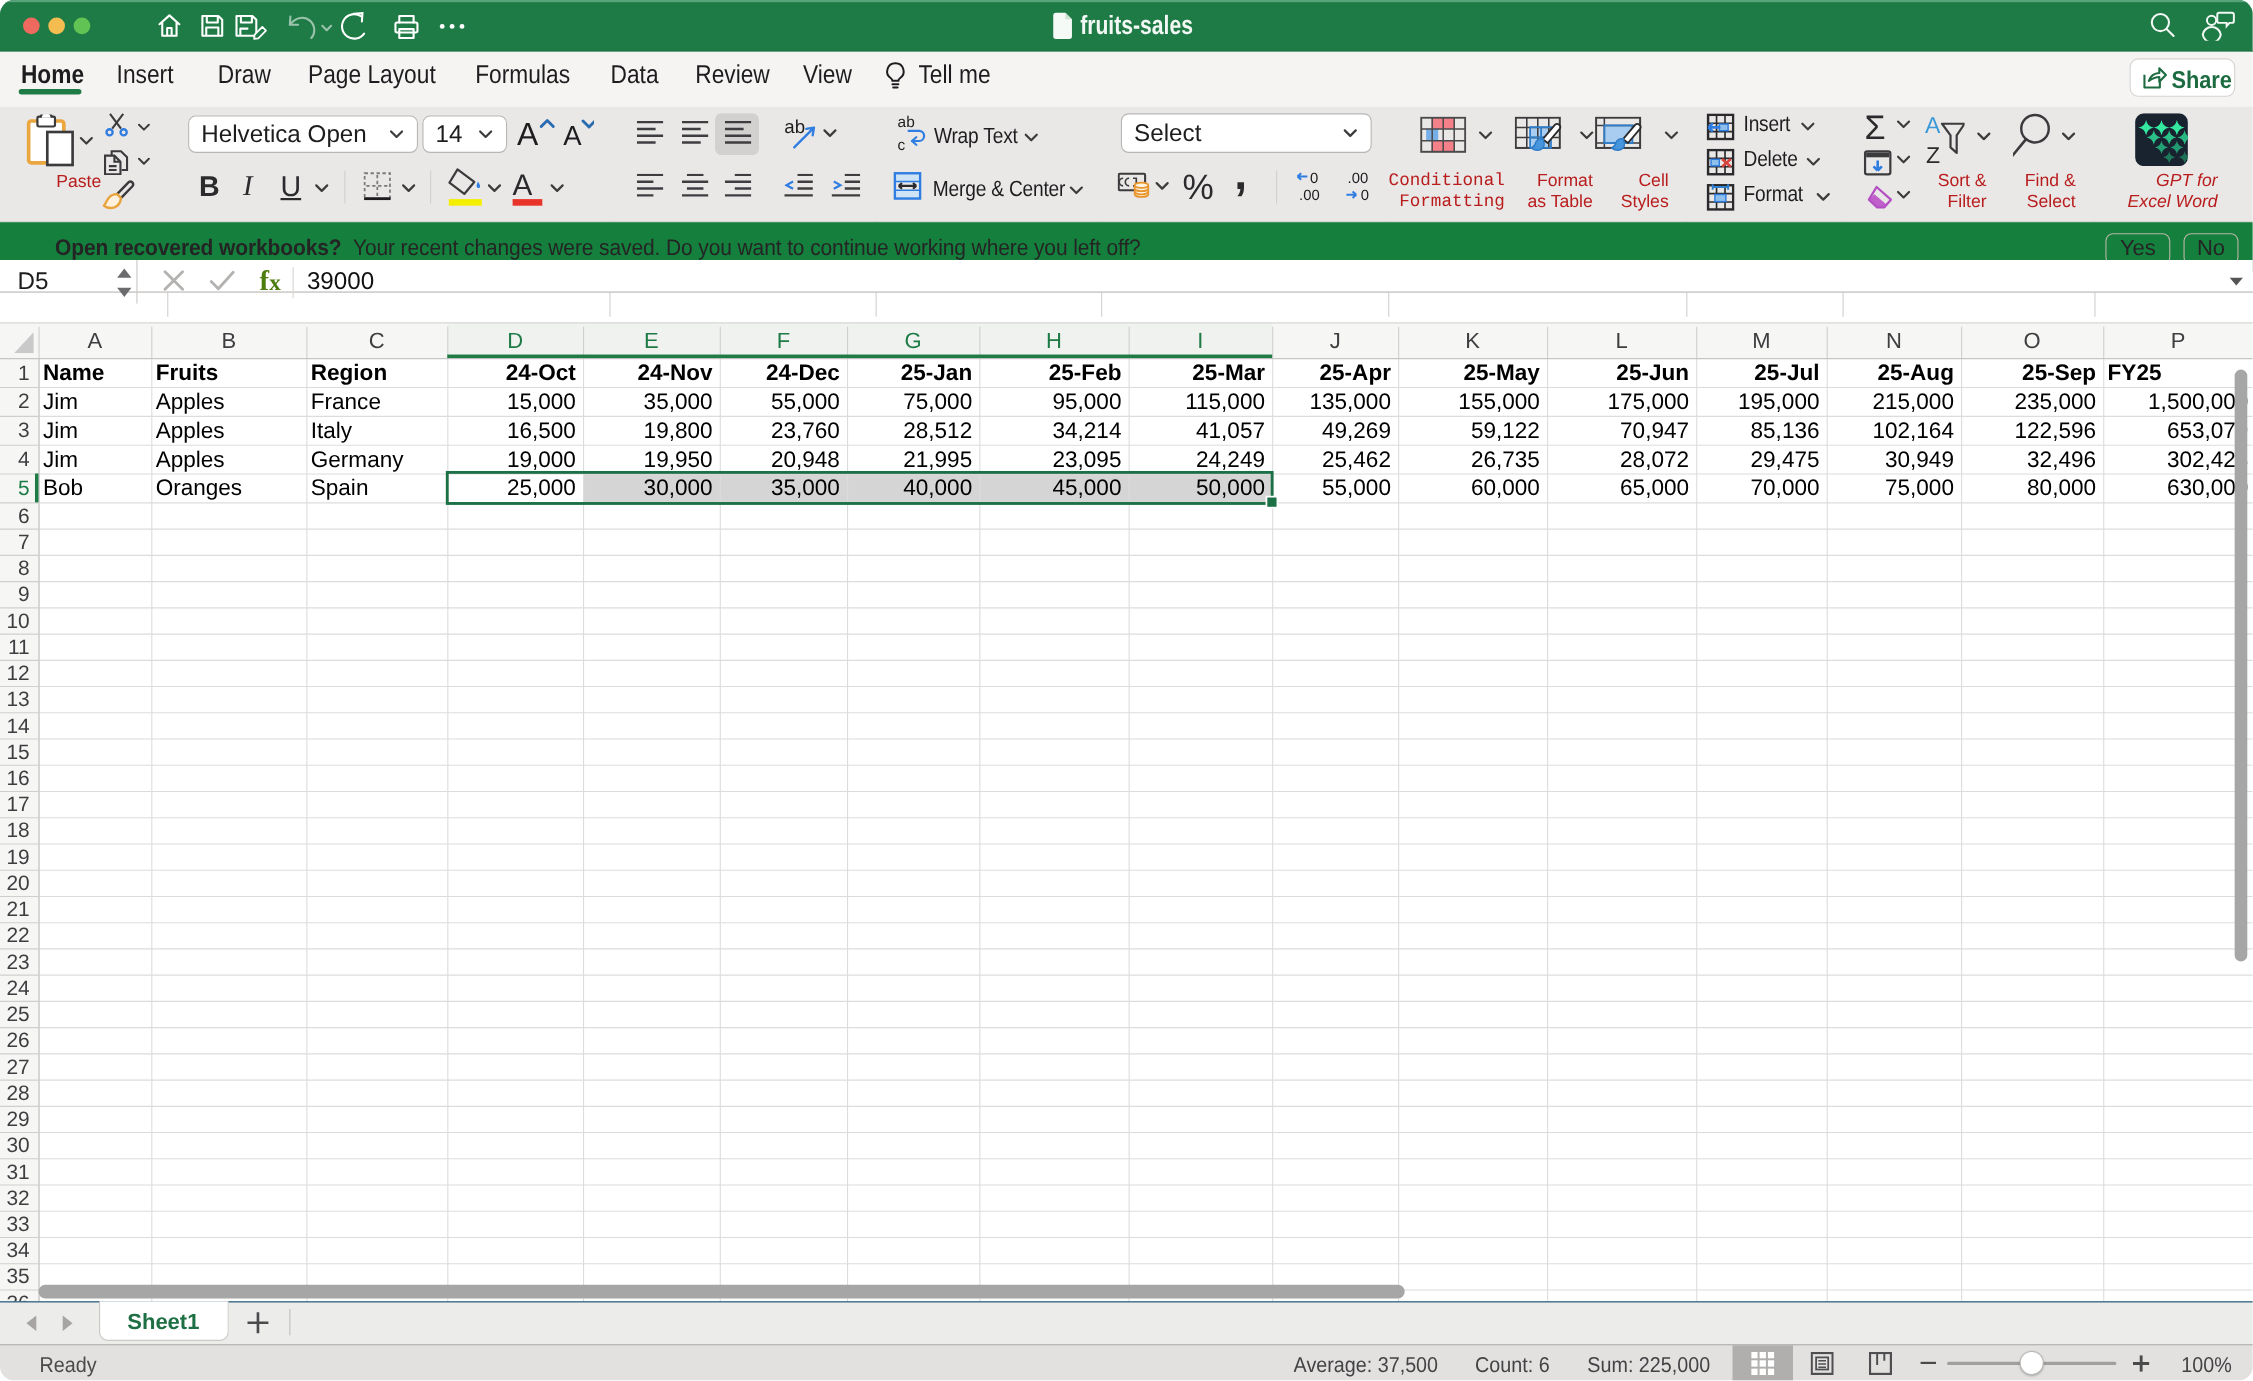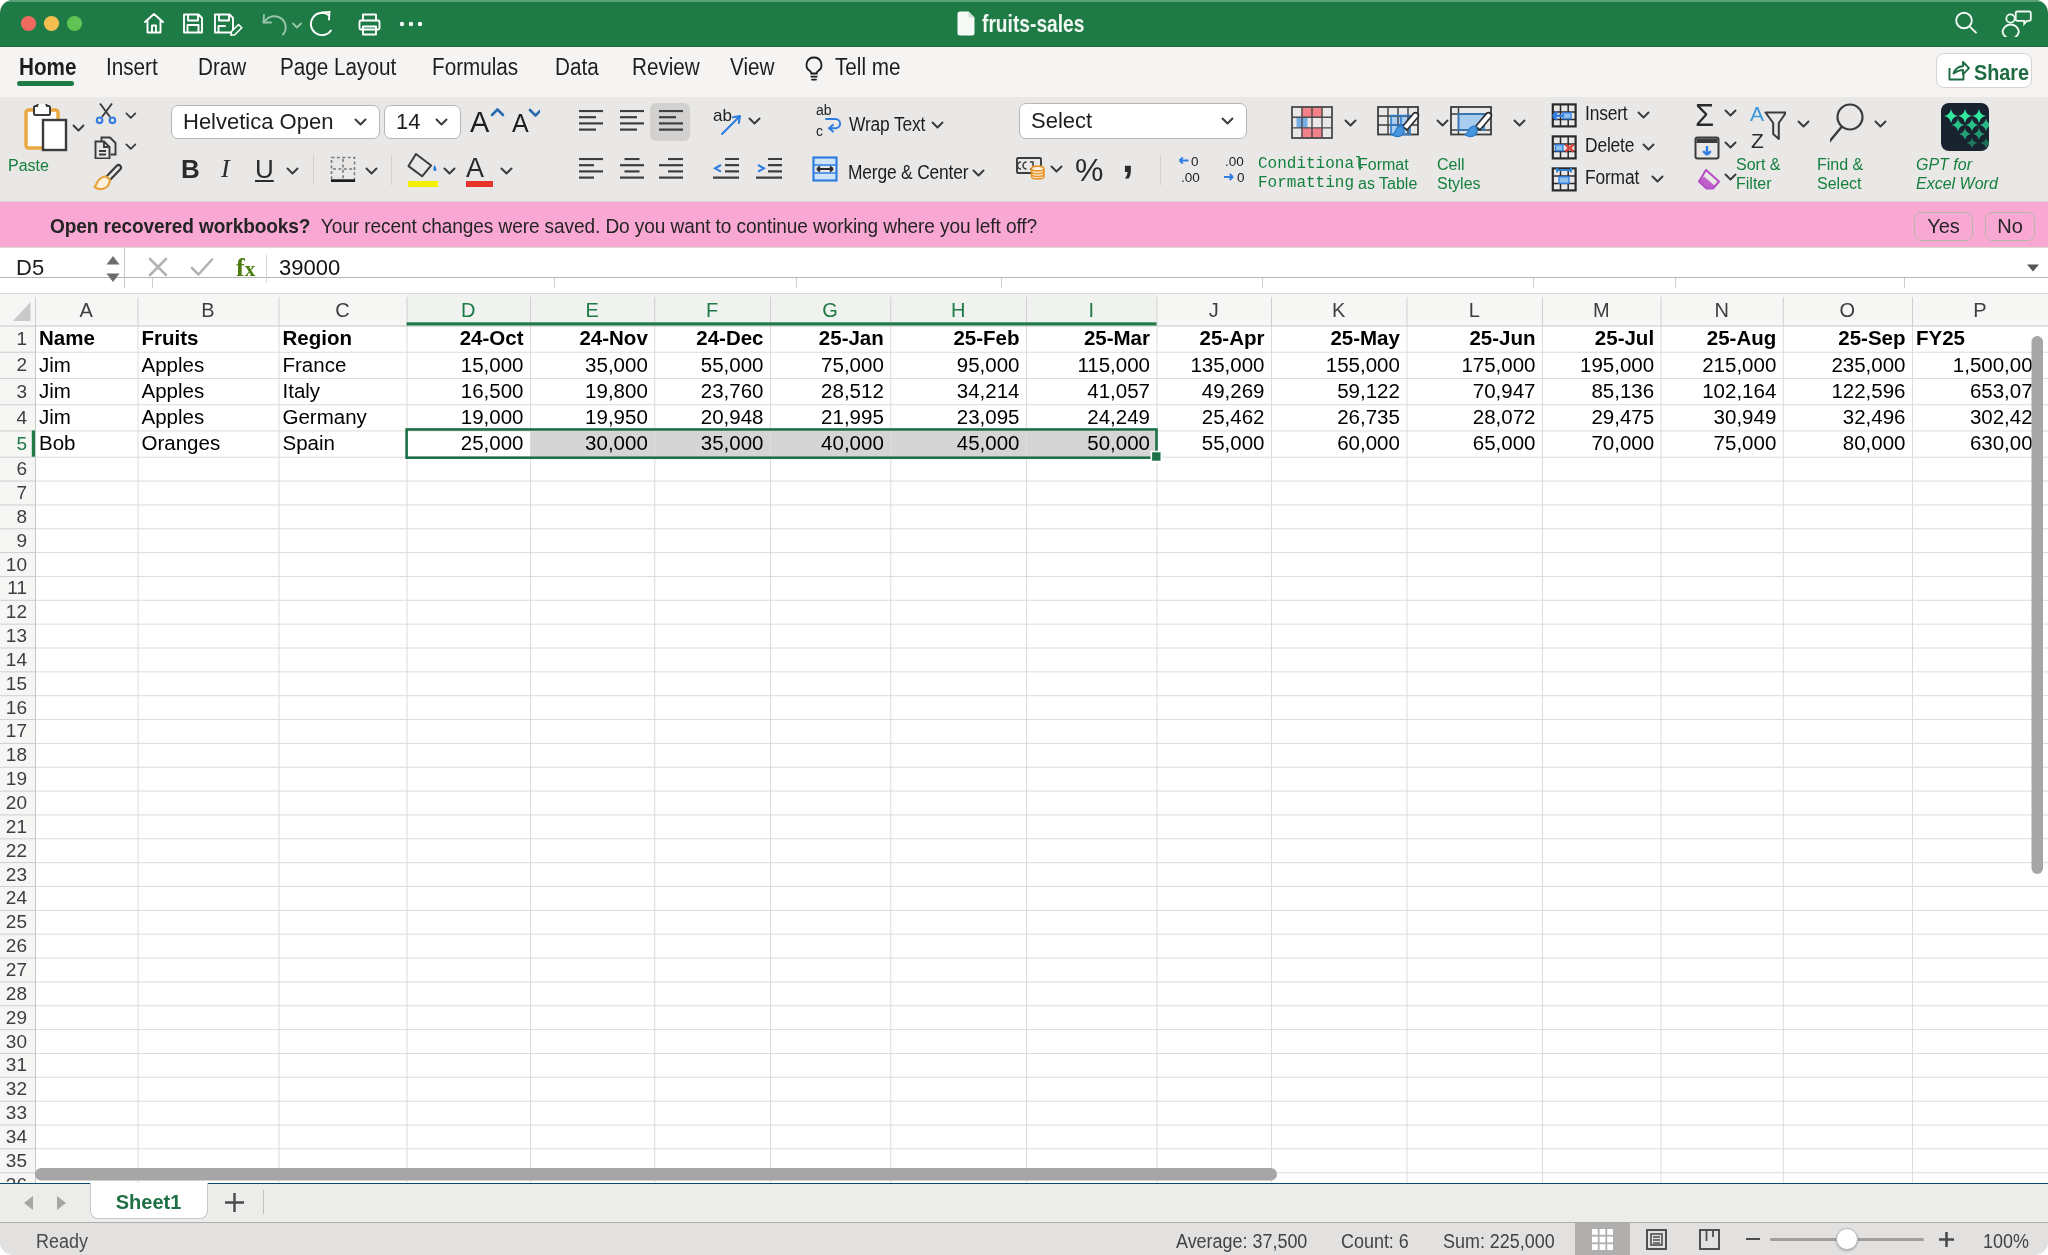--- a/index.html
+++ b/index.html
@@ -1,18 +1,18 @@
 <!DOCTYPE html>
 <html><head><meta charset="utf-8">
 <style>
 html,body{margin:0;padding:0;background:#fff;}
 body{width:2048px;height:1255px;font-family:"Liberation Sans",sans-serif;-webkit-font-smoothing:antialiased;}
 #win{position:absolute;left:0;top:0;width:2048px;height:1255px;border-radius:13px;overflow:hidden;background:#fff;}
 .abs{position:absolute;}
-.lbl{position:absolute;font-size:16px;color:#15803d;text-align:left;line-height:19px;white-space:nowrap;}
+.lbl{position:absolute;font-size:16px;color:#b91c1c;text-align:right;line-height:19px;white-space:nowrap;}
 .ilbl{position:absolute;font-size:20px;letter-spacing:-0.2px;color:#1d1d1f;white-space:nowrap;transform:scaleX(0.87) translateZ(0);transform-origin:0 50%;backface-visibility:hidden;}
 .tabtx{position:absolute;font-size:23.5px;color:#1d1d1f;white-space:nowrap;transform:scaleX(0.88) translateZ(0);transform-origin:0 50%;backface-visibility:hidden;}
 svg{display:block}
 </style></head><body>
 <div id="win">
 
 <div class="abs" style="left:0;top:0;width:2048px;height:47px;background:#1f7b46;">
 <div class="abs" style="left:0;top:0;width:2048px;height:2px;background:#58a379;"></div>
 <div class="abs" style="left:0;top:45.5px;width:2048px;height:1.5px;background:#1a6b3c;"></div>
 <svg class="abs" style="left:20px;top:15px" width="86" height="17" viewBox="0 0 86 17">
@@ -376,26 +376,26 @@
         <path d="M17 15.5 Q 18.04 20.96 23.5 22 Q 18.04 23.04 17 28.5 Q 15.96 23.04 10.5 22 Q 15.96 20.96 17 15.5 Z" fill="#2bc98c" opacity="0.95"></path>
         <path d="M31 15.5 Q 32.04 20.96 37.5 22 Q 32.04 23.04 31 28.5 Q 29.96 23.04 24.5 22 Q 29.96 20.96 31 15.5 Z" fill="#2bc98c" opacity="0.95"></path>
         <path d="M45 15.5 Q 46.04 20.96 51.5 22 Q 46.04 23.04 45 28.5 Q 43.96 23.04 38.5 22 Q 43.96 20.96 45 15.5 Z" fill="#2bc98c" opacity="0.9"></path>
         <path d="M24 25 Q 24.96 30.04 30 31 Q 24.96 31.96 24 37 Q 23.04 31.96 18 31 Q 23.04 30.04 24 25 Z" fill="#25af7d" opacity="0.9"></path>
         <path d="M38 25 Q 38.96 30.04 44 31 Q 38.96 31.96 38 37 Q 37.04 31.96 32 31 Q 37.04 30.04 38 25 Z" fill="#25af7d" opacity="0.85"></path>
         <path d="M31 34.5 Q 31.88 39.12 36.5 40 Q 31.88 40.88 31 45.5 Q 30.12 40.88 25.5 40 Q 30.12 39.12 31 34.5 Z" fill="#1f9067" opacity="0.8"></path>
         <path d="M45 34.5 Q 45.88 39.12 50.5 40 Q 45.88 40.88 45 45.5 Q 44.12 40.88 39.5 40 Q 44.12 39.12 45 34.5 Z" fill="#1f9067" opacity="0.7"></path>
       </svg>
       <div class="lbl" style="left:1916px;top:58px;width:100px;font-style:italic;">GPT for<br>Excel Word</div>
 </div>
-<div class="abs" style="left:0;top:202px;width:2048px;height:46px;background:#f9a8d4;border-bottom:1px solid #dedacb;box-sizing:border-box;">
+<div class="abs" style="left:0;top:202px;width:2048px;height:46px;background:#15803d;border-bottom:1px solid #dedacb;box-sizing:border-box;">
 <div class="abs" style="left:50px;top:11.5px;font-size:20.5px;letter-spacing:-0.1px;color:#242424;transform:scaleX(0.93) translateZ(0);transform-origin:0 50%;backface-visibility:hidden;"><b>Open recovered workbooks?</b>&nbsp;&nbsp;Your recent changes were saved. Do you want to continue working where you left off?</div>
 <div class="abs" style="left:1914px;top:10px;width:59px;height:29px;border:1.5px solid #b9b5a6;border-radius:7px;box-sizing:border-box;text-align:center;font-size:20px;color:#242424;line-height:26px;">Yes</div>
 <div class="abs" style="left:1985px;top:10px;width:50px;height:29px;border:1.5px solid #b9b5a6;border-radius:7px;box-sizing:border-box;text-align:center;font-size:20px;color:#242424;line-height:26px;">No</div>
 </div>
-<div class="abs" style="left:0;top:248px;width:2048px;height:30px;background:#fff;border-bottom:1.5px solid #b7b5b3;box-sizing:border-box;">
+<div class="abs" style="left:0;top:236px;width:2048px;height:30px;background:#fff;border-bottom:1.5px solid #b7b5b3;box-sizing:border-box;">
 <div class="abs" style="left:16px;top:7px;font-size:22px;color:#1d1d1f;">D5</div>
 <svg class="abs" style="left:105px;top:7px" width="16" height="28" viewBox="0 0 16 28">
 <path d="M8 1 L14.5 9.5 H1.5 Z" fill="#6b6b6d"></path>
 <path d="M8 27 L1.5 18.5 H14.5 Z" fill="#6b6b6d"></path>
 </svg>
 <div class="abs" style="left:124px;top:0;width:1px;height:40px;background:#c9c7c5;"></div>
 <svg class="abs" style="left:147px;top:8px" width="22" height="22" viewBox="0 0 22 22" stroke="#b5b3b1" stroke-width="2.6" stroke-linecap="round">
         <path d="M3 3 L19 19 M19 3 L3 19"></path>
       </svg>
 <svg class="abs" style="left:190px;top:9px" width="24" height="20" viewBox="0 0 24 20" fill="none" stroke="#b5b3b1" stroke-width="2.6" stroke-linecap="round" stroke-linejoin="round">

